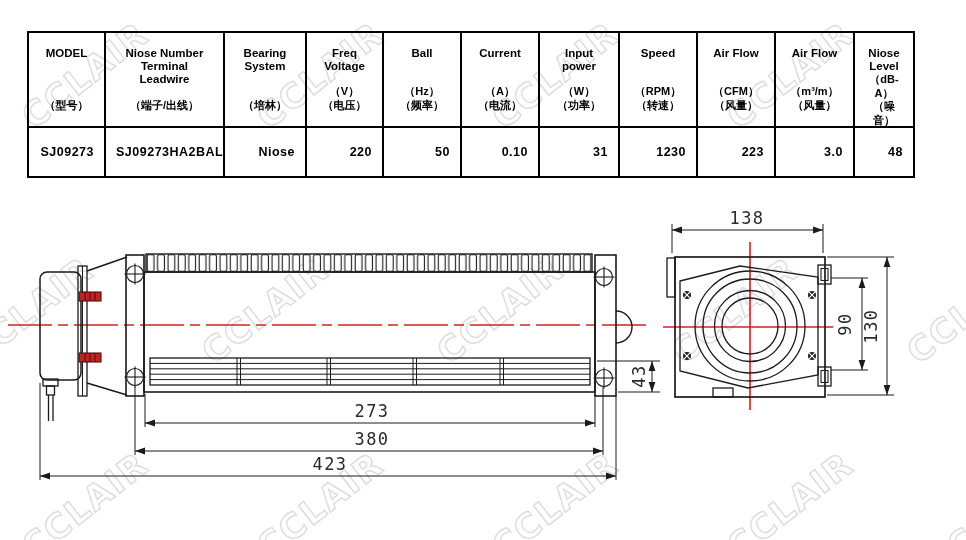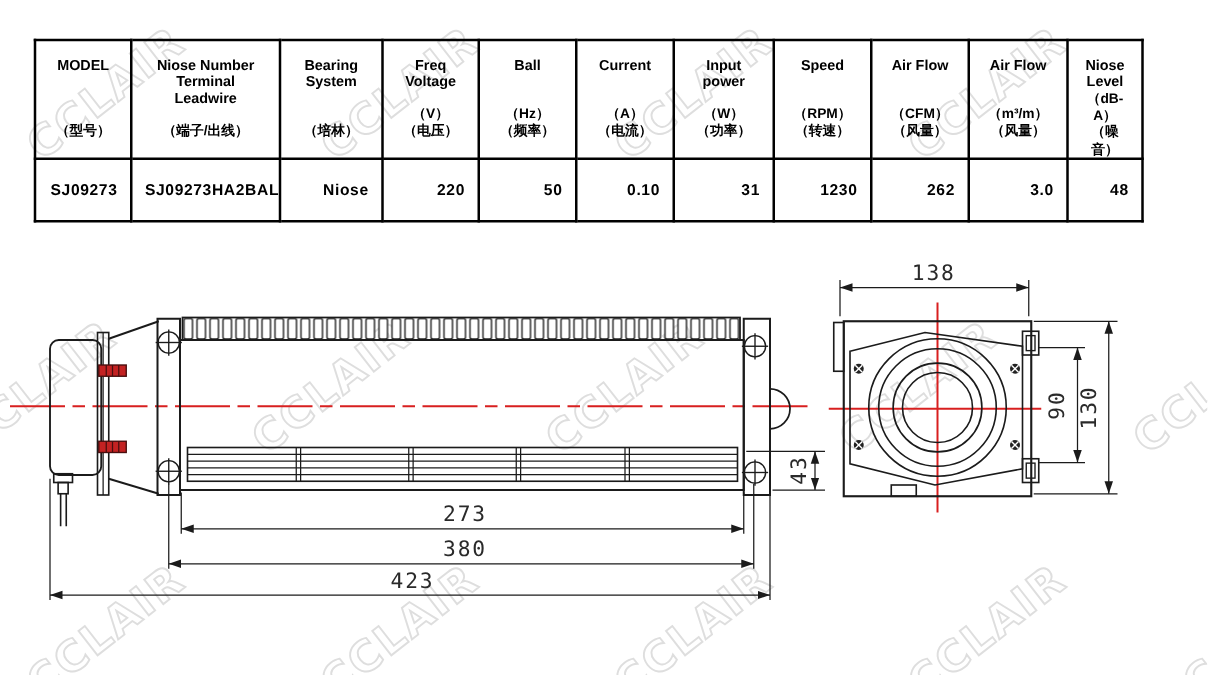--- a/index.html
+++ b/index.html
@@ -191,21 +191,21 @@
     </tr>
     <tr class="vrow">
       <td>SJ09273</td>
       <td>SJ09273HA2BAL</td>
       <td>Niose</td>
       <td>220</td>
       <td>50</td>
       <td>0.10</td>
       <td>31</td>
       <td>1230</td>
-      <td>262</td>
+      <td>223</td>
       <td>3.0</td>
       <td>48</td>
     </tr>
   </tbody>
     </table>
 
   <svg class="drawing" width="966" height="540" viewBox="0 0 966 540">
     <defs>
       <marker id="arr" markerUnits="userSpaceOnUse" markerWidth="14" markerHeight="10" refX="10" refY="5" orient="auto-start-reverse">
         <path d="M0,1.6 L10,5 L0,8.4 z" fill="#1b1b1b"></path>

